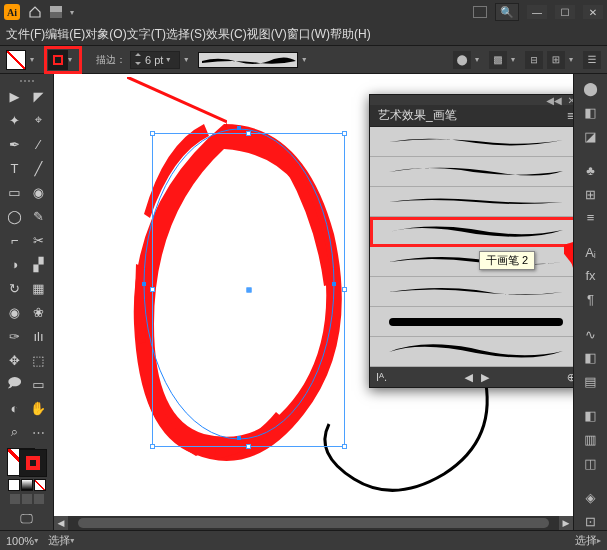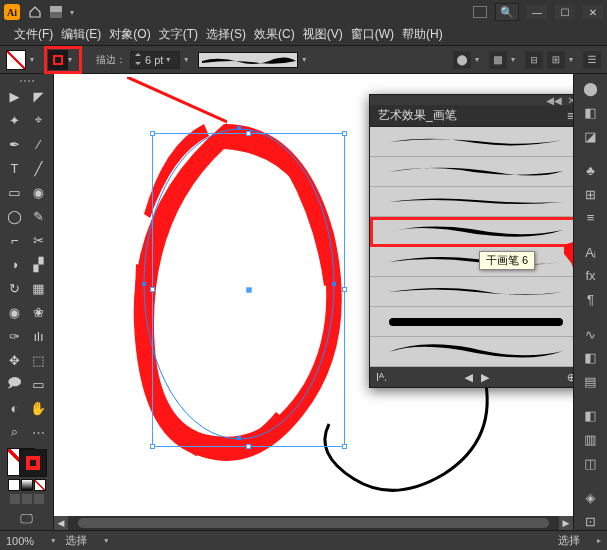--- a/index.html
+++ b/index.html
@@ -6,21 +6,21 @@
   *{box-sizing:border-box}
   
   .titlebar{height:24px;background:#343434;display:flex;align-items:center;padding:0 4px;gap:8px}
   .logo{width:16px;height:16px;background:#ff9a00;border-radius:3px;display:flex;align-items:center;justify-content:center;color:#1a1a1a;font-weight:bold;font-size:10px;font-family:Georgia,serif}
   .cloudicon{width:14px;height:14px;position:relative}
   .app-icon{width:12px;height:12px;background:#aaa}
   .search-wrap{display:flex;align-items:center;gap:4px;background:#3a3a3a;border:1px solid #222;padding:1px 4px;height:18px}
   .search-wrap input{background:transparent;border:none;color:#999;font-size:11px;width:110px;outline:none}
   .winbtn{width:20px;height:14px;background:#3a3a3a;display:flex;align-items:center;justify-content:center;color:#ccc;font-size:10px}
   
-  .menubar{height:22px;background:#343434;display:flex;align-items:center;padding:0 14px;gap:8px;border-bottom:1px solid #1a1a1a}
+  .menubar{height:22px;background:#343434;display:flex;align-items:center;padding:0 6px;border-bottom:1px solid #1a1a1a}
   .menubar span{font-size:12px;color:#ddd;cursor:default}
   
   .optionsbar{height:28px;background:#3a3a3a;display:flex;align-items:center;padding:0 6px;gap:4px;border-bottom:1px solid #1a1a1a}
   .swatch{width:20px;height:20px;border:1px solid #111;display:inline-block}
   .swatch.none{background:linear-gradient(to top right,#fff 45%,red 45%,red 55%,#fff 55%)}
   .stroke-hl{border:3px solid #ff2020;padding:1px;display:flex;align-items:center}
   .stroke-sw{width:20px;height:20px;background:#1a1a1a;display:flex;align-items:center;justify-content:center}
   .stroke-sw .inner{width:10px;height:10px;border:2px solid #ff2020;background:transparent}
   .dd{width:10px;color:#aaa;font-size:8px}
   .lbl{color:#bbb;font-size:10px}
@@ -68,21 +68,21 @@
   .panel .brow.sel{outline:3px solid #ff2020;outline-offset:-3px;z-index:2}
   .panel .pfoot{height:20px;background:#3a3a3a;display:flex;align-items:center;padding:0 6px;gap:8px;color:#ccc;font-size:11px}
   .tooltip{position:absolute;left:425px;top:177px;background:#ffffe1;border:1px solid #888;color:#000;font-size:11px;padding:1px 6px;z-index:10;box-shadow:1px 1px 3px rgba(0,0,0,.4)}
   .redarrow2{position:absolute;left:510px;top:167px;width:60px;height:140px;z-index:9}
   
   .rightdock{width:34px;background:#3a3a3a;border-left:1px solid #1a1a1a;display:flex;flex-direction:column;align-items:center;padding-top:6px;gap:6px}
   .dockbtn{width:22px;height:22px;display:flex;align-items:center;justify-content:center;color:#bbb;font-size:13px}
   .docksep{height:6px}
   
   .statusbar{height:20px;background:#3a3a3a;border-top:1px solid #1a1a1a;display:flex;align-items:center;padding:0 6px;gap:10px;font-size:11px;color:#ccc}
-  .statusbar .sitem{display:flex;align-items:center;gap:17px}
+  .statusbar .sitem{display:flex;align-items:center;gap:0}
   .statusbar .sdd{font-size:8px;color:#aaa}
   .scrollbar-h{position:absolute;left:0;right:0;bottom:0;height:14px;background:#3a3a3a;display:flex}
   .scrollbar-h .sarrow{width:14px;height:14px;background:#4a4a4a;display:flex;align-items:center;justify-content:center;color:#ccc;font-size:9px}
   .scrollbar-h .strack{flex:1;background:#303030;position:relative}
   .scrollbar-h .sthumb{position:absolute;left:10px;right:10px;top:2px;bottom:2px;background:#555;border-radius:5px}
 </style>
 </head>
 <body>
 
 <div class="titlebar">
@@ -344,21 +344,21 @@
       <div class="pfoot">
         <span>Iᴬ.</span>
         <span style="flex:1"></span>
         <span>◀</span>
         <span>▶</span>
         <span style="flex:1"></span>
         <span>⊕</span>
       </div>
     </div>
 
-    <div class="tooltip">干画笔 6</div>
+    <div class="tooltip">干画笔 2</div>
 
     <svg class="redarrow2" width="70" height="160">
       <defs>
           <marker id="ah2" markerWidth="10" markerHeight="10" refX="8" refY="3" orient="auto">
             <path d="M8 0 L0 3 L8 6 Z" fill="#ff1010"></path>
           </marker>
         </defs>
       <line x1="50" y1="150" x2="3" y2="3" stroke="#ff1010" stroke-width="3" marker-end="url(#ah2)"></line>
     </svg>
 

